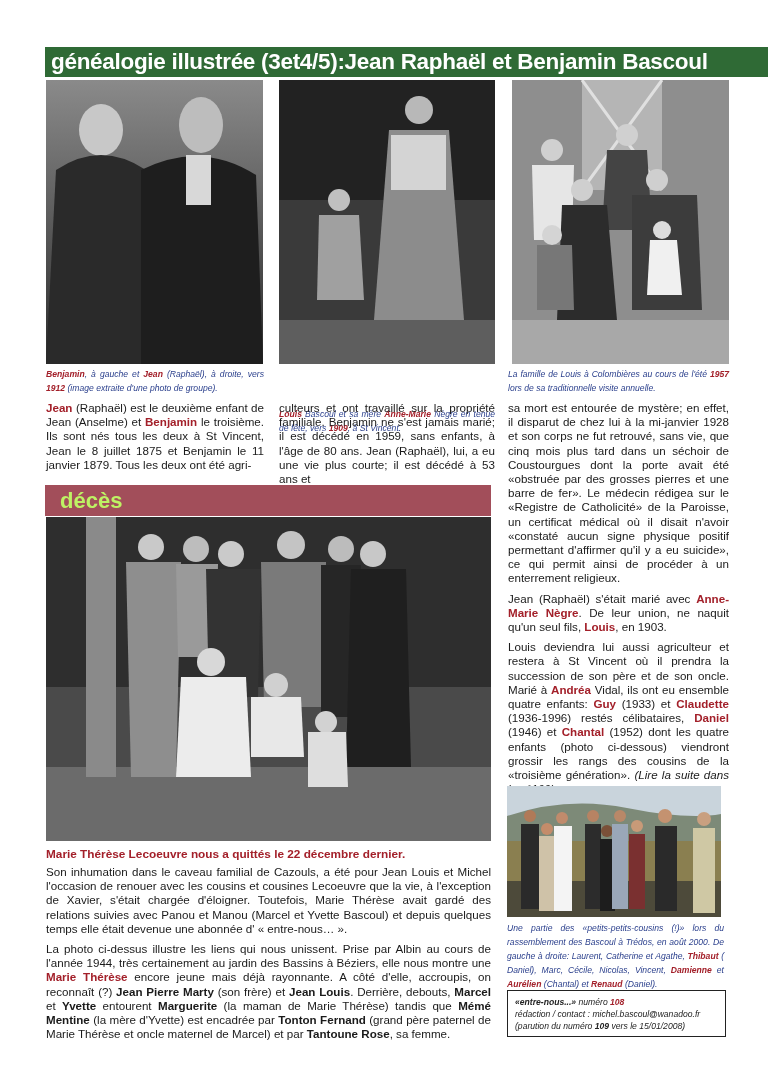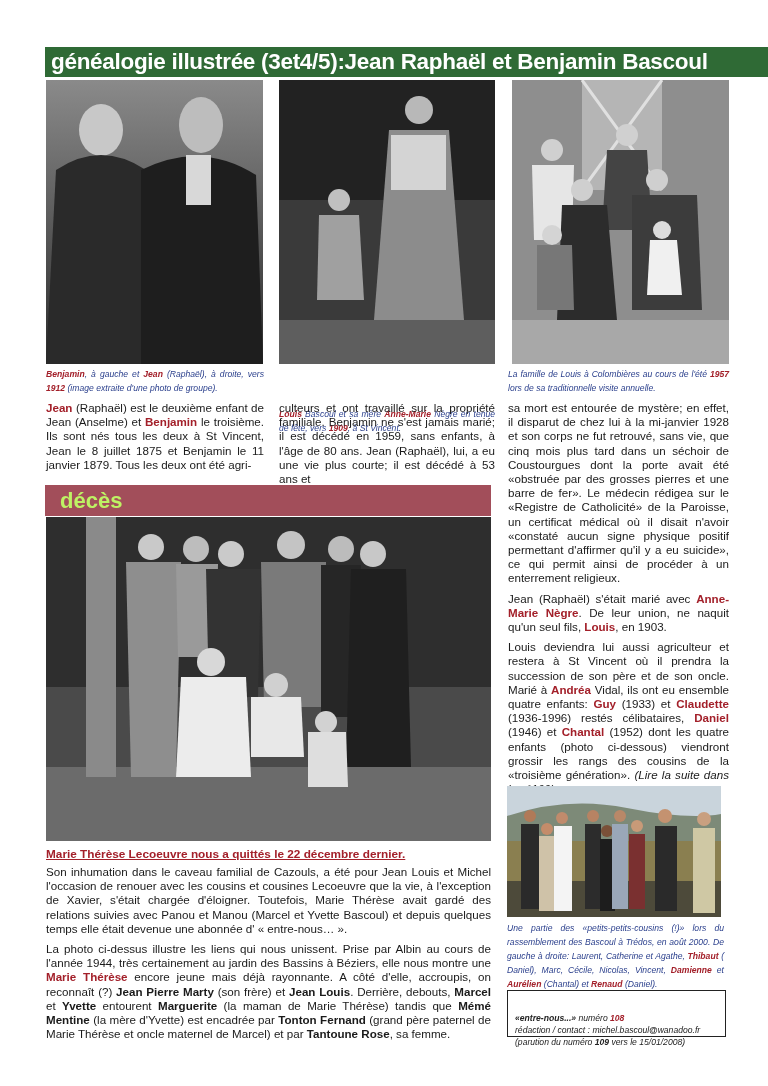--- a/index.html
+++ b/index.html
@@ -14,23 +14,23 @@
   .photo svg { display:block; width:100%; height:100%; }
   .cap { font-size:8.6px; line-height:14px; font-style:italic; color:#2a3f8c; text-align:justify; }
   .cap .r { color:#a3202a; font-weight:bold; }
   .body { font-size:11.6px; line-height:14.2px; text-align:justify; color:#1a1a1a; }
   .body p { margin:0 0 6px 0; }
   .red { color:#a3202a; font-weight:bold; }
   .bold { font-weight:bold; }
   .it { font-style:italic; }
   .deces { left:45px; top:485px; width:446px; height:31px; background:#a24e5a; color:#bef264;
            font-weight:bold; font-size:22px; line-height:31px; padding-left:15px; box-sizing:border-box; }
-  .headline { color:#a3202a; font-weight:bold; font-size:11.8px;text-decoration:underline; }
+  .headline { color:#a3202a; font-weight:bold; font-size:11.8px; }
   .info-box { left:507px; top:990px; width:219px; height:47px; border:1.5px solid #222;
-              box-sizing:border-box; padding:21px 7px; font-size:8.6px; line-height:12px; font-style:italic; color:#222; }
+              box-sizing:border-box; padding:5px 7px; font-size:8.6px; line-height:12px; font-style:italic; color:#222; }
   .info-box .r { color:#a3202a; font-weight:bold; }
 </style>
 </head>
 <body>
 
 <div class="abs title-bar">généalogie illustrée (3et4/5):Jean Raphaël et Benjamin Bascoul</div>
 
 <div class="abs photo" style="left:46px;top:80px;width:217px;height:284px;">
   <svg viewBox="0 0 217 284" preserveAspectRatio="none">
     <defs>

